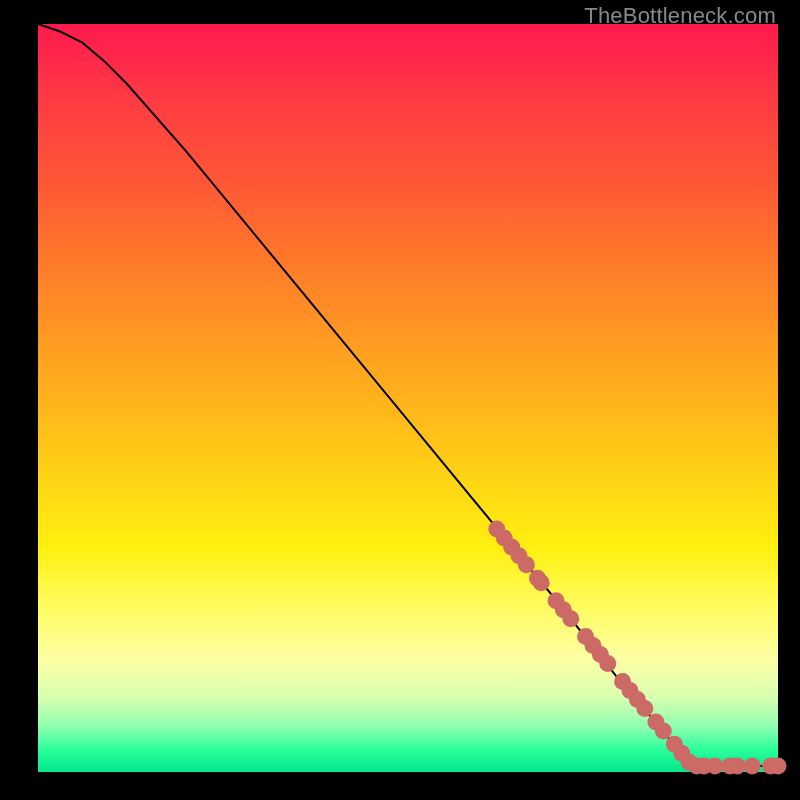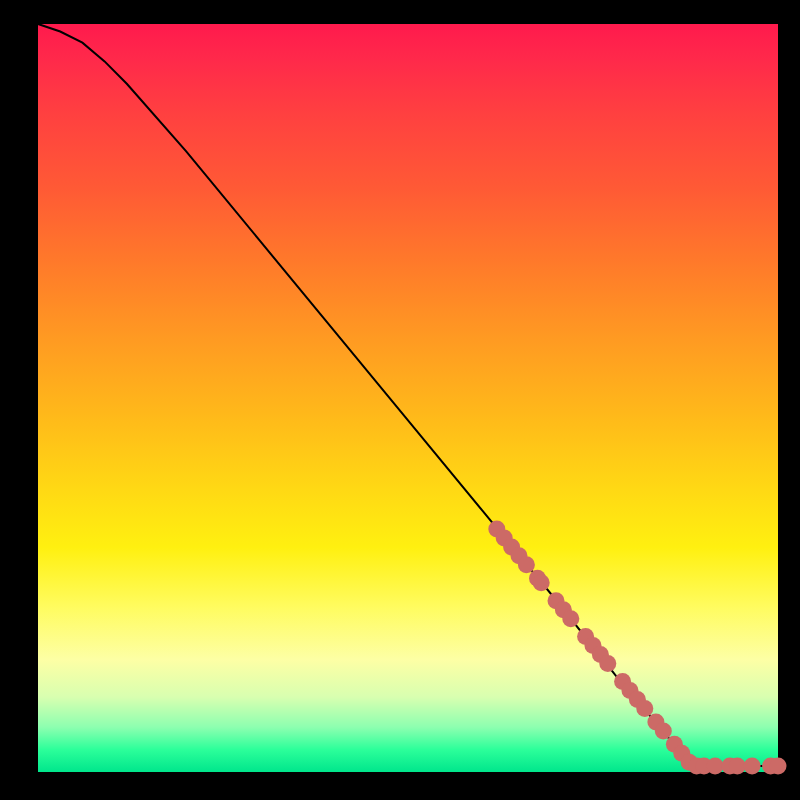--- a/index.html
+++ b/index.html
@@ -95,13 +95,14 @@
         <circle cx="666.0" cy="742.0" r="8.5" fill="#cc6a66"></circle>
         <circle cx="677.1" cy="742.0" r="8.5" fill="#cc6a66"></circle>
         <circle cx="691.9" cy="742.0" r="8.5" fill="#cc6a66"></circle>
         <circle cx="699.3" cy="742.0" r="8.5" fill="#cc6a66"></circle>
         <circle cx="714.1" cy="742.0" r="8.5" fill="#cc6a66"></circle>
         <circle cx="732.6" cy="742.0" r="8.5" fill="#cc6a66"></circle>
         <circle cx="740.0" cy="742.0" r="8.5" fill="#cc6a66"></circle>
       </g>
   </svg>
 
+  <div class="watermark">TheBottleneck.com</div>
 </div>
 
 </body></html>

